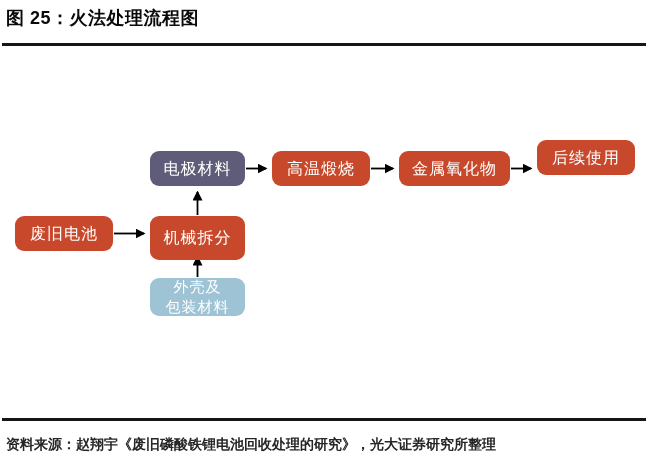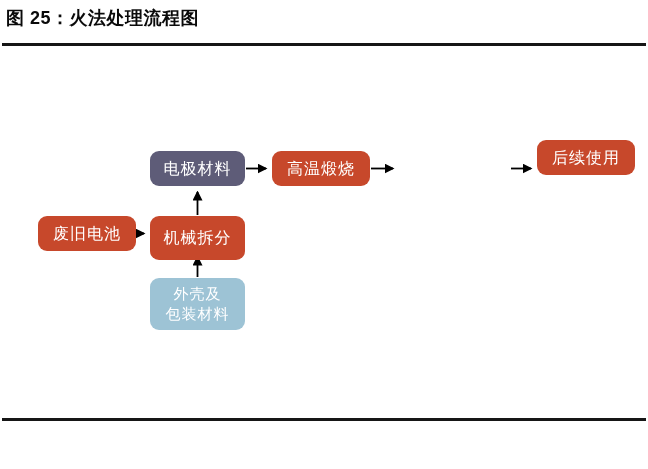--- a/index.html
+++ b/index.html
@@ -58,23 +58,23 @@
     white-space: pre-line;
   }
   .node.red    { background: #C7482B; }
   .node.purple { background: #5E5C78; }
   .node.blue   { background: #9DC3D5; }
 
   .n-electrode   { left: 150px; top: 151px; width: 95px;  height: 35px; }
   .n-calcination { left: 272px; top: 151px; width: 98px;  height: 35px; }
   .n-oxide       { left: 399px; top: 151px; width: 111px; height: 35px; }
   .n-use         { left: 537px; top: 140px; width: 98px;  height: 35px; }
-  .n-waste       { left: 15px;  top: 216px; width: 98px;  height: 35px; margin-left: 23px; }
+  .n-waste       { left: 15px;  top: 216px; width: 98px;  height: 35px; }
   .n-mech        { left: 150px; top: 216px; width: 95px;  height: 44px; }
-  .n-shell       { left: 150px; top: 278px; width: 95px;  height: 52px; font-size: 15px; }
+  .n-shell       { left: 150px; top: 278px; width: 95px;  height: 38px; font-size: 15px; }
 
   .arrows {
     position: absolute;
     left: 0; top: 0;
     width: 648px;
     height: 469px;
     pointer-events: none;
   }
 </style>
 </head>
@@ -97,26 +97,28 @@
     <line x1="197.5" y1="277" x2="197.5" y2="257" stroke="#000" stroke-width="1.8" marker-end="url(#ah)"></line>
     <line x1="246" y1="168.5" x2="266" y2="168.5" stroke="#000" stroke-width="1.8" marker-end="url(#ah)"></line>
     <line x1="371" y1="168.5" x2="393" y2="168.5" stroke="#000" stroke-width="1.8" marker-end="url(#ah)"></line>
     <line x1="511" y1="168.5" x2="531" y2="168.5" stroke="#000" stroke-width="1.8" marker-end="url(#ah)"></line>
   </svg>
 
   <div class="node purple n-electrode">电极材料</div>
 
   <div class="node red n-calcination">高温煅烧</div>
 
+  <div class="node red n-oxide">金属氧化物</div>
 
   <div class="node red n-use">后续使用</div>
 
   <div class="node red n-waste">废旧电池</div>
 
   <div class="node red n-mech">机械拆分</div>
 
   <div class="node blue n-shell">外壳及
 包装材料</div>
 
   <div class="rule rule-bottom"></div>
 
+  <div class="source">资料来源：赵翔宇《废旧磷酸铁锂电池回收处理的研究》，光大证券研究所整理</div>
 
 </div>
 
 </body></html>

